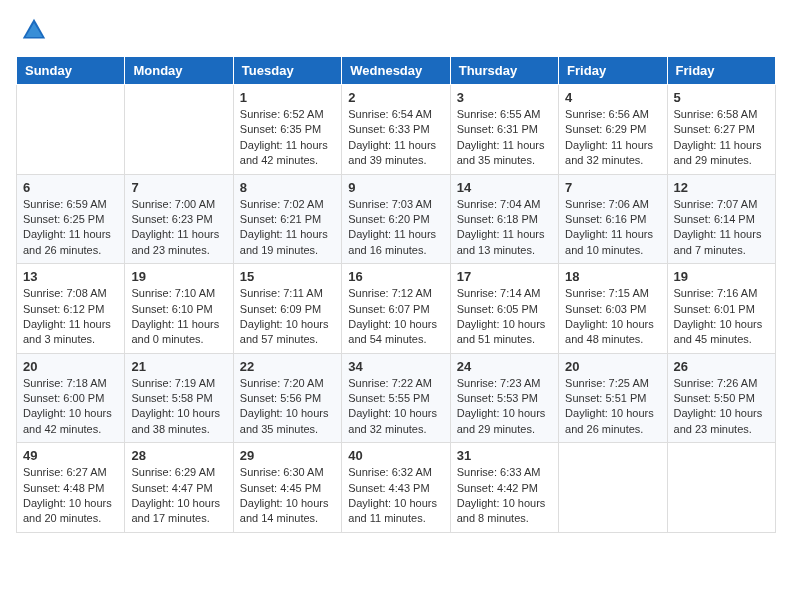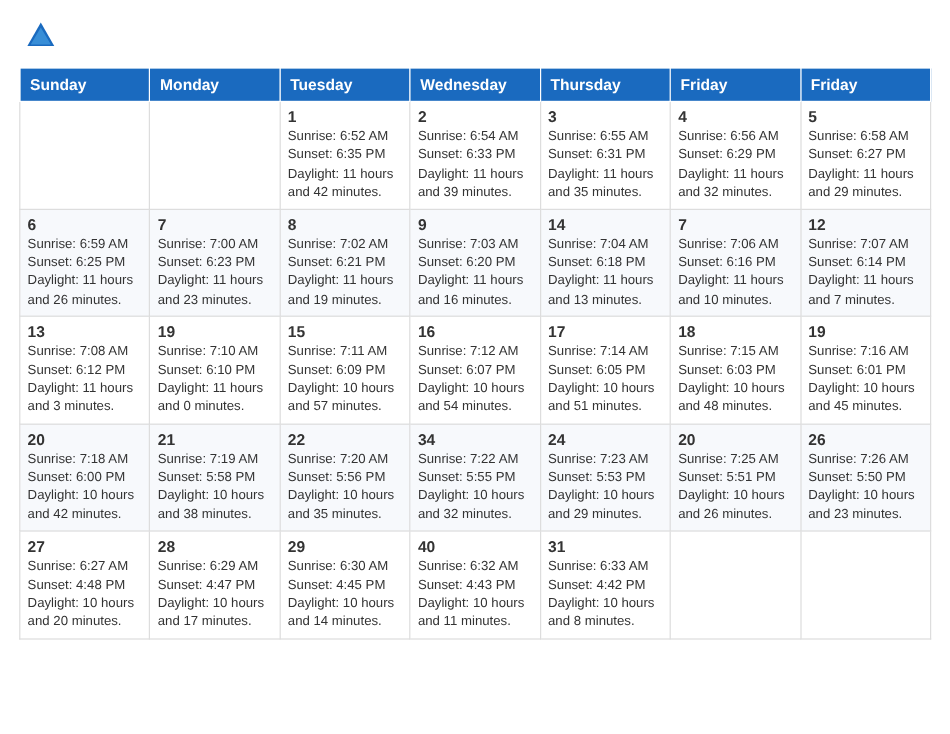--- a/index.html
+++ b/index.html
@@ -241,21 +241,21 @@
             <span class="day-number">20</span>
             <div class="day-info">Sunrise: 7:25 AM<br>Sunset: 5:51 PM<br>Daylight: 10 hours and 26 minutes.</div>
           </td>
           <td>
             <span class="day-number">26</span>
             <div class="day-info">Sunrise: 7:26 AM<br>Sunset: 5:50 PM<br>Daylight: 10 hours and 23 minutes.</div>
           </td>
         </tr>
         <tr>
           <td>
-            <span class="day-number">27</span>
+            <span class="day-number">49</span>
             <div class="day-info">Sunrise: 6:27 AM<br>Sunset: 4:48 PM<br>Daylight: 10 hours and 20 minutes.</div>
           </td>
           <td>
             <span class="day-number">28</span>
             <div class="day-info">Sunrise: 6:29 AM<br>Sunset: 4:47 PM<br>Daylight: 10 hours and 17 minutes.</div>
           </td>
           <td>
             <span class="day-number">29</span>
             <div class="day-info">Sunrise: 6:30 AM<br>Sunset: 4:45 PM<br>Daylight: 10 hours and 14 minutes.</div>
           </td>

